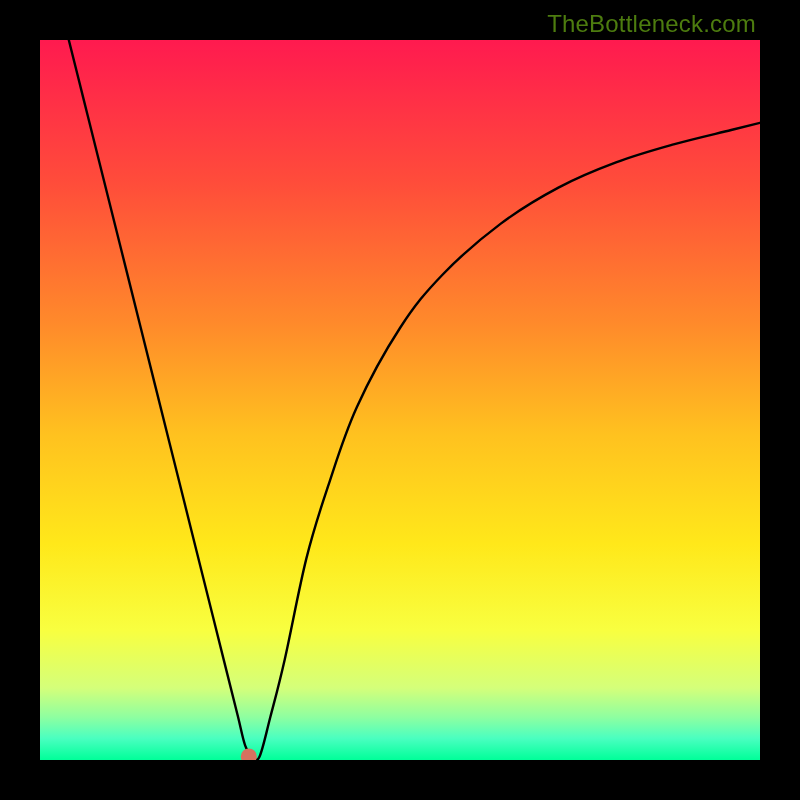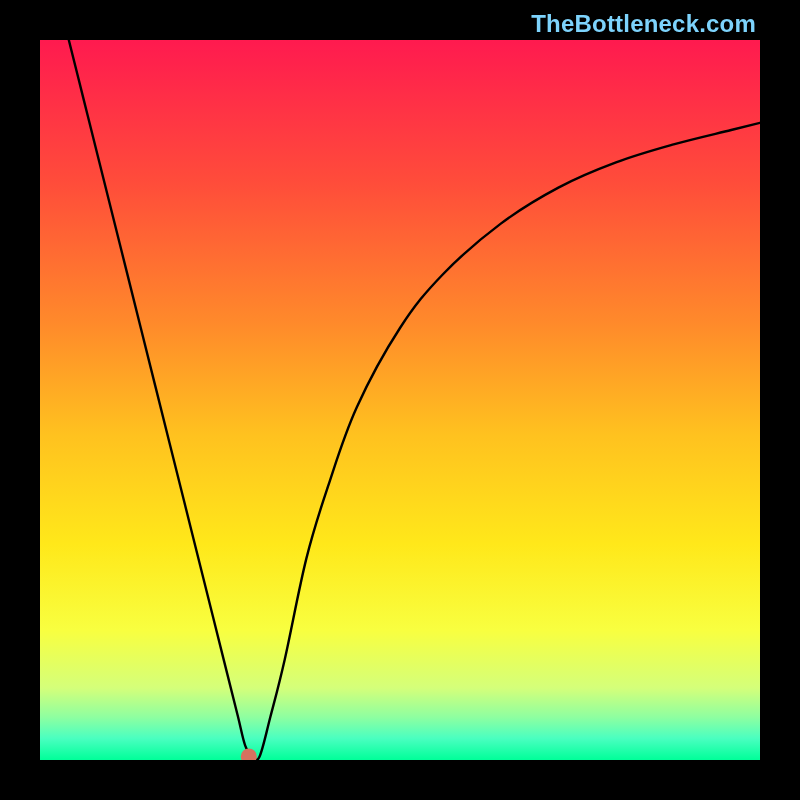--- a/index.html
+++ b/index.html
@@ -16,23 +16,23 @@
     left: 40px;
     top: 40px;
     width: 720px;
     height: 720px;
     background: #000000;
   }
   .watermark {
     position: absolute;
     top: 10px;
     right: 44px;
-    color: #7dd3fc;
+    color: #4d7c0f;
     font-size: 24px;
-    font-weight: 700;
+    font-weight: 400;
     letter-spacing: 0.2px;
     z-index: 10;
     user-select: none;
   }
   svg {
     display: block;
   }
 </style>
 </head>
 <body>

